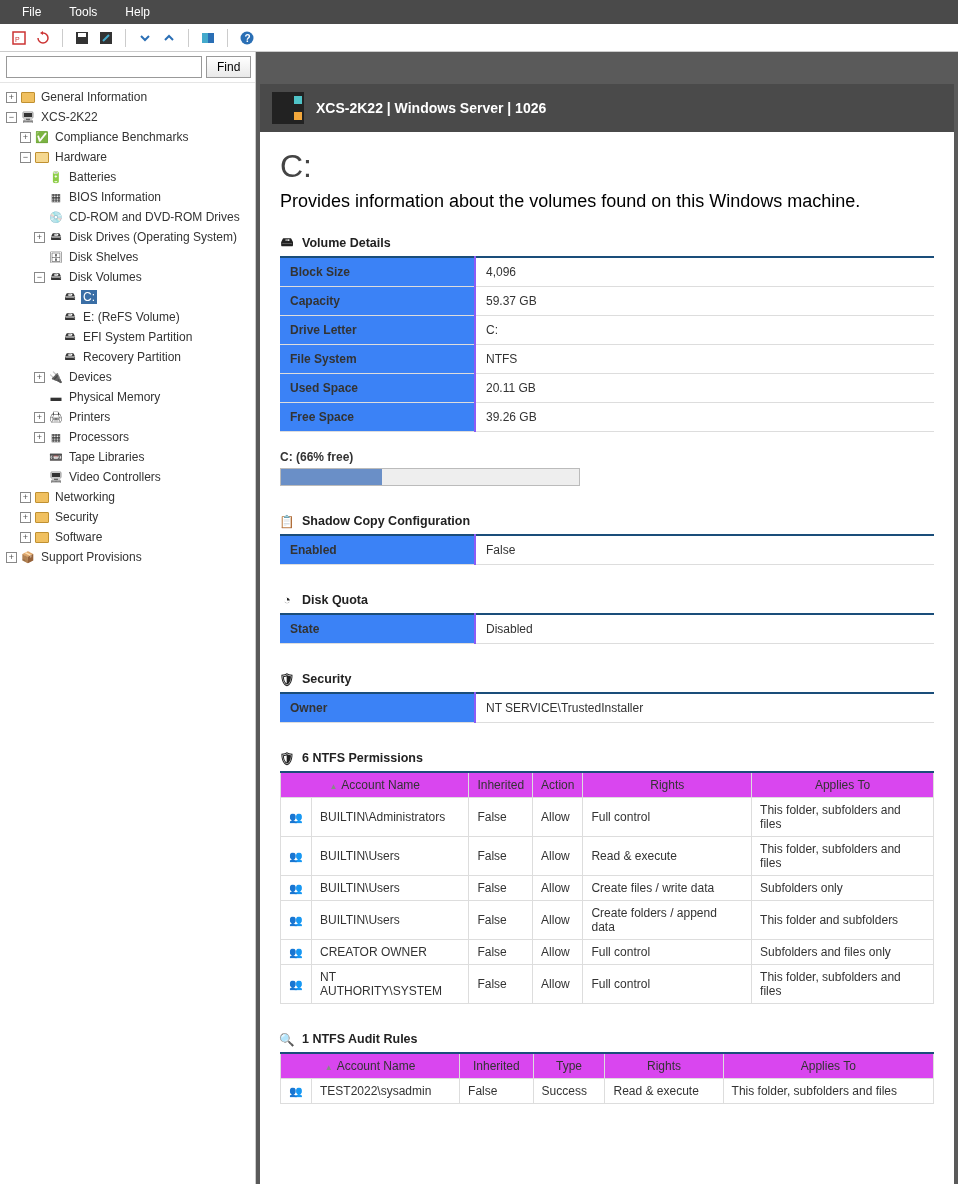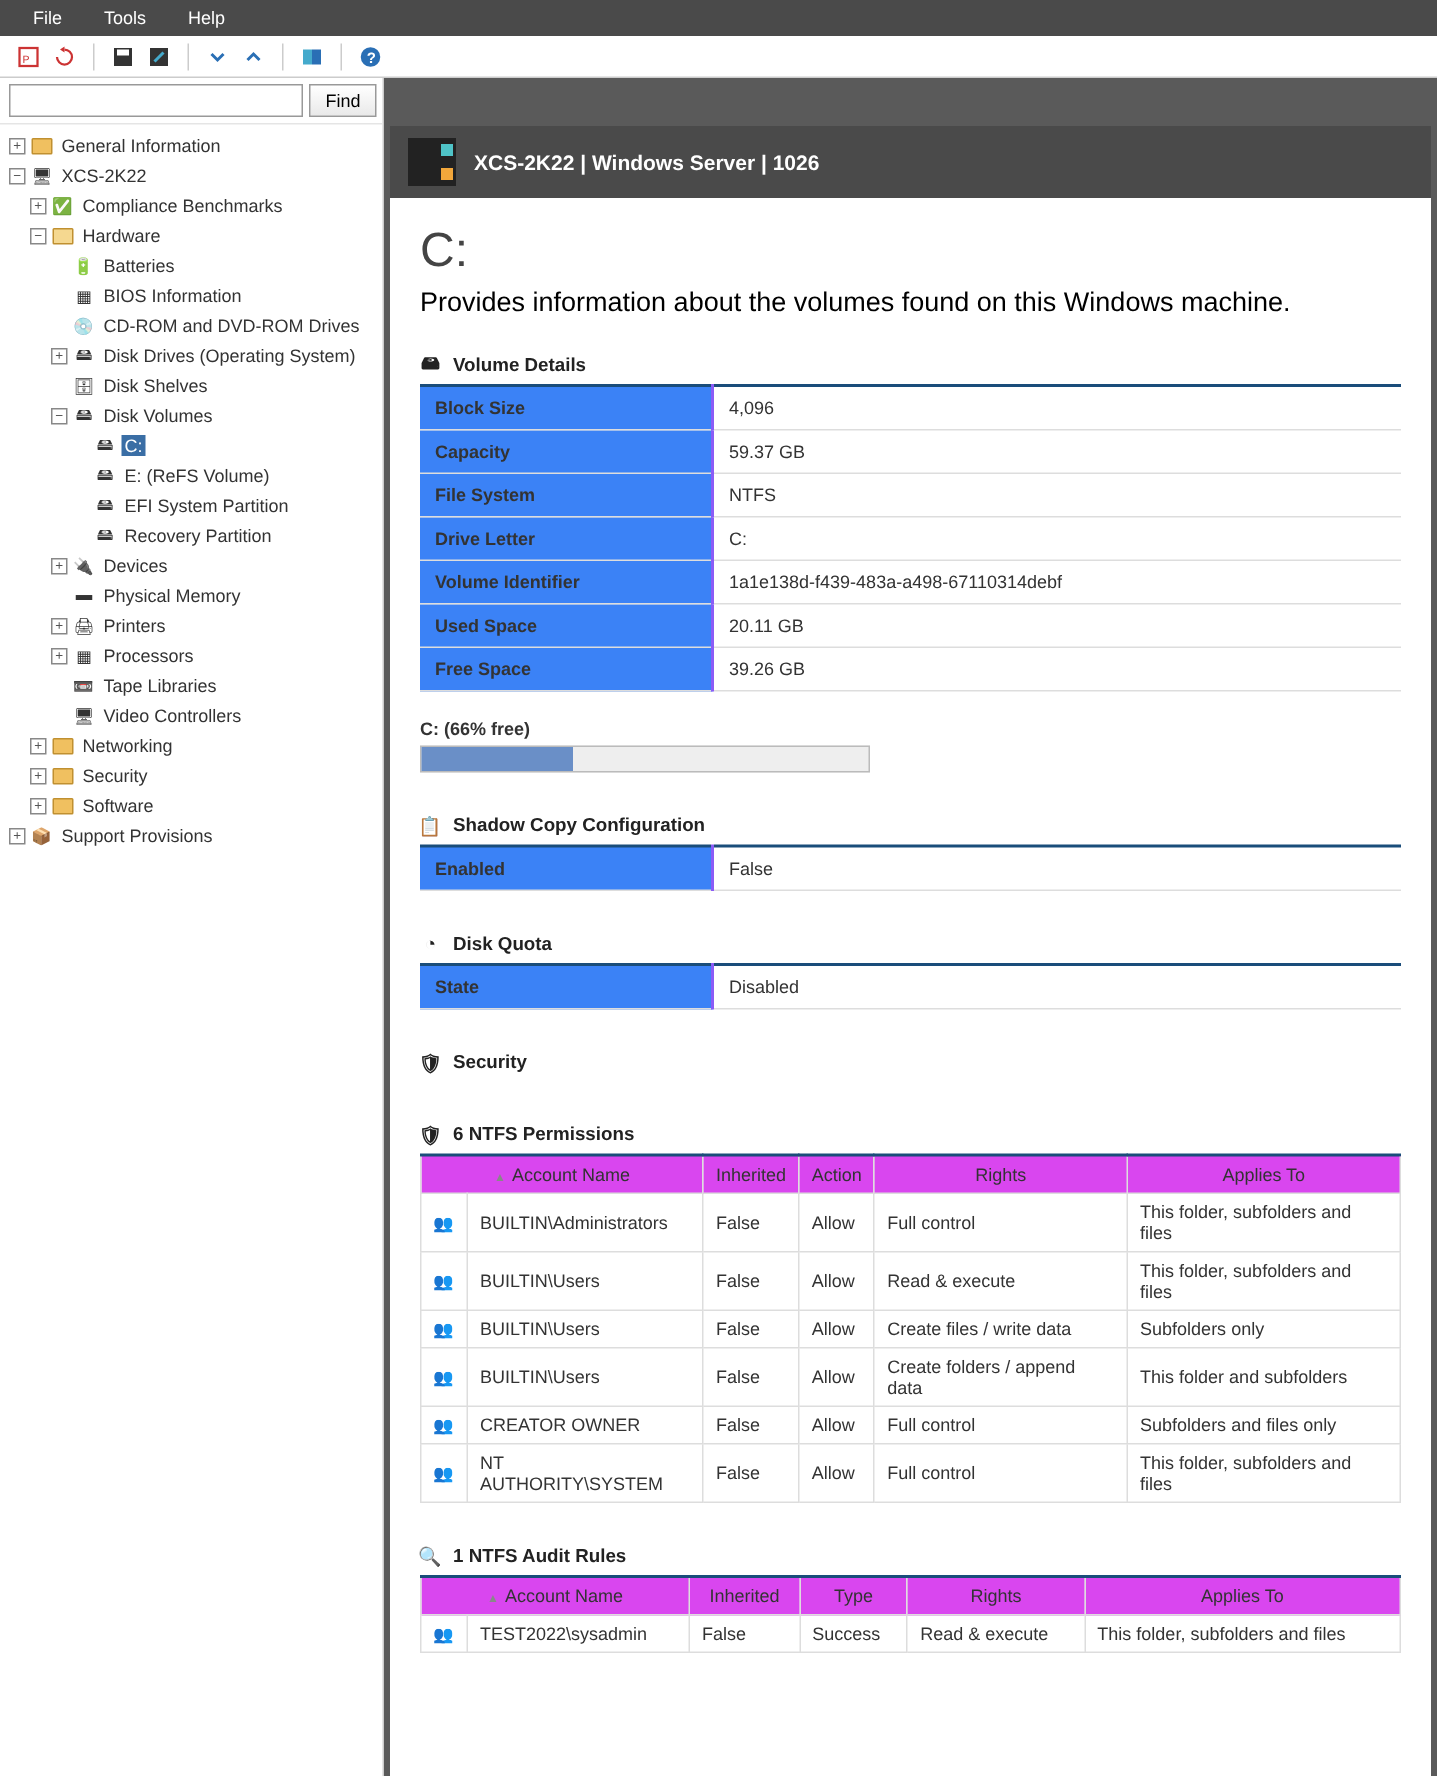--- a/index.html
+++ b/index.html
@@ -295,30 +295,26 @@
           <tbody>
               <tr>
                 <td class="k">Block Size</td>
                 <td>4,096</td>
               </tr>
           <tr>
                 <td class="k">Capacity</td>
                 <td>59.37 GB</td>
               </tr>
           <tr>
+                <td class="k">Drive Letter</td>
+                <td>C:</td>
+              </tr>
+          <tr>
                 <td class="k">File System</td>
                 <td>NTFS</td>
-              </tr>
-          <tr>
-                <td class="k">Drive Letter</td>
-                <td>C:</td>
-              </tr>
-          <tr>
-                <td class="k">Volume Identifier</td>
-                <td>1a1e138d-f439-483a-a498-67110314debf</td>
               </tr>
           <tr>
                 <td class="k">Used Space</td>
                 <td>20.11 GB</td>
               </tr>
           <tr>
                 <td class="k">Free Space</td>
                 <td>39.26 GB</td>
               </tr>
         </tbody>
@@ -358,20 +354,28 @@
               </tr>
         </tbody>
           </table>
 
         <div class="spacer"></div>
 
         <div class="section-hdr">
           <span class="sicon">🛡</span>
           <span>Security</span>
         </div>
+        <table class="kv">
+          <tbody>
+              <tr>
+                <td class="k">Owner</td>
+                <td>NT SERVICE\TrustedInstaller</td>
+              </tr>
+        </tbody>
+          </table>
 
         <div class="spacer"></div>
 
         <div class="section-hdr">
           <span class="sicon">🛡</span>
           <span>6 NTFS Permissions</span>
         </div>
         <table class="grid">
           <thead>
             <tr>

